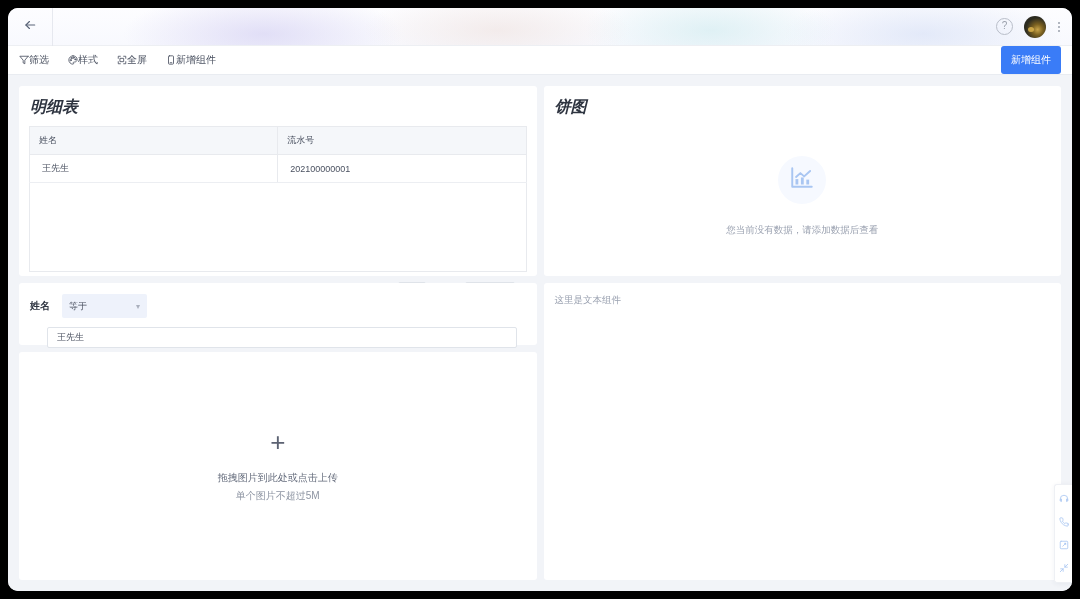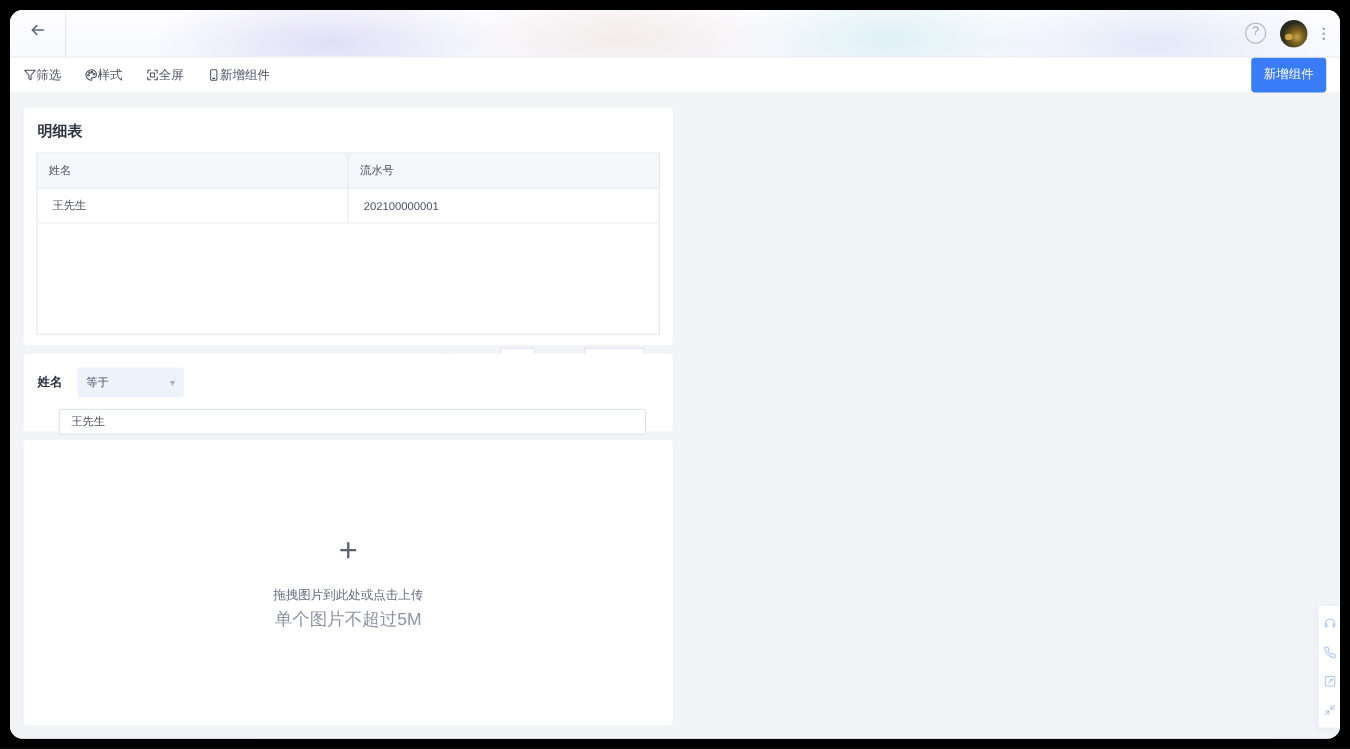--- a/index.html
+++ b/index.html
@@ -154,24 +154,25 @@
   .col-left { width: 519px; }
   .col-right { width: 519px; }
 
   .card {
     background: #fff;
     border-radius: 3px;
     box-sizing: border-box;
     position: relative;
   }
   .card-title {
-    font-size: 12px;
+    font-size: 16px;
     font-weight: bold;
     color: #2e3440;
     padding: 11px 11px 8px 11px;
+    font-style: italic;
   }
 
   
   .table-card { height: 190px; }
   .tbl-wrap { padding: 0 10px; }
   table.dtbl {
     width: 100%;
     border-collapse: collapse;
     table-layout: fixed;
     border: 1px solid #e8eaee;
@@ -265,21 +266,21 @@
     justify-content: center;
   }
   .plus-icon {
     font-size: 26px;
     color: #5c6272;
     line-height: 1;
     font-weight: 300;
     margin-bottom: 16px;
   }
   .up-main { font-size: 10px; color: #666d7d; margin-bottom: 4px; }
-  .up-sub  { font-size: 14px; color: #8d94a2; }
+  .up-sub  { font-size: 10px; color: #8d94a2; }
 
   
   .pie-card { height: 190px; }
   .empty-wrap {
     display: flex;
     flex-direction: column;
     align-items: center;
     justify-content: center;
     height: 140px;
   }
@@ -438,20 +439,44 @@
         <input class="text-input" type="text" value="王先生" style="">
       </div>
 
       <div class="card upload-card">
         <div class="plus-icon">+</div>
         <div class="up-main">拖拽图片到此处或点击上传</div>
         <div class="up-sub">单个图片不超过5M</div>
       </div>
     </div>
 
+    <div class="col col-right">
+
+      <div class="card pie-card">
+        <div class="card-title">饼图</div>
+        <div class="empty-wrap">
+          <div class="empty-circle">
+            <span>
+              <svg width="26" height="26" viewBox="0 0 24 24" fill="none" stroke="#a9c6f2" stroke-width="1.8" stroke-linecap="round" stroke-linejoin="round">
+                <polyline points="3 3 3 20 21 20"></polyline>
+                <polyline points="6.5 11 10.5 7.5 14 10.5 19.5 5.5"></polyline>
+                <rect x="6" y="13" width="2.6" height="5" fill="#a9c6f2" stroke="none"></rect>
+                <rect x="11" y="11.5" width="2.6" height="6.5" fill="#a9c6f2" stroke="none"></rect>
+                <rect x="16" y="13.5" width="2.6" height="4.5" fill="#a9c6f2" stroke="none"></rect>
+              </svg>
+            </span>
+          </div>
+          <div class="empty-text">您当前没有数据，请添加数据后查看</div>
+        </div>
+      </div>
+
+      <div class="card text-card">
+        <div class="text-body">这里是文本组件</div>
+      </div>
+    </div>
 
     <div class="rail">
       <div class="rail-btn">
         <svg width="10" height="10" viewBox="0 0 24 24" fill="none" stroke="#a9c6f2" stroke-width="2" stroke-linecap="round" stroke-linejoin="round">
           <path d="M3 15v-3a9 9 0 0 1 18 0v3"></path>
           <path d="M21 16a2 2 0 0 1-2 2h-1v-6h1a2 2 0 0 1 2 2z"></path>
           <path d="M3 16a2 2 0 0 0 2 2h1v-6H5a2 2 0 0 0-2 2z"></path>
         </svg>
       </div>
       <div class="rail-btn">

